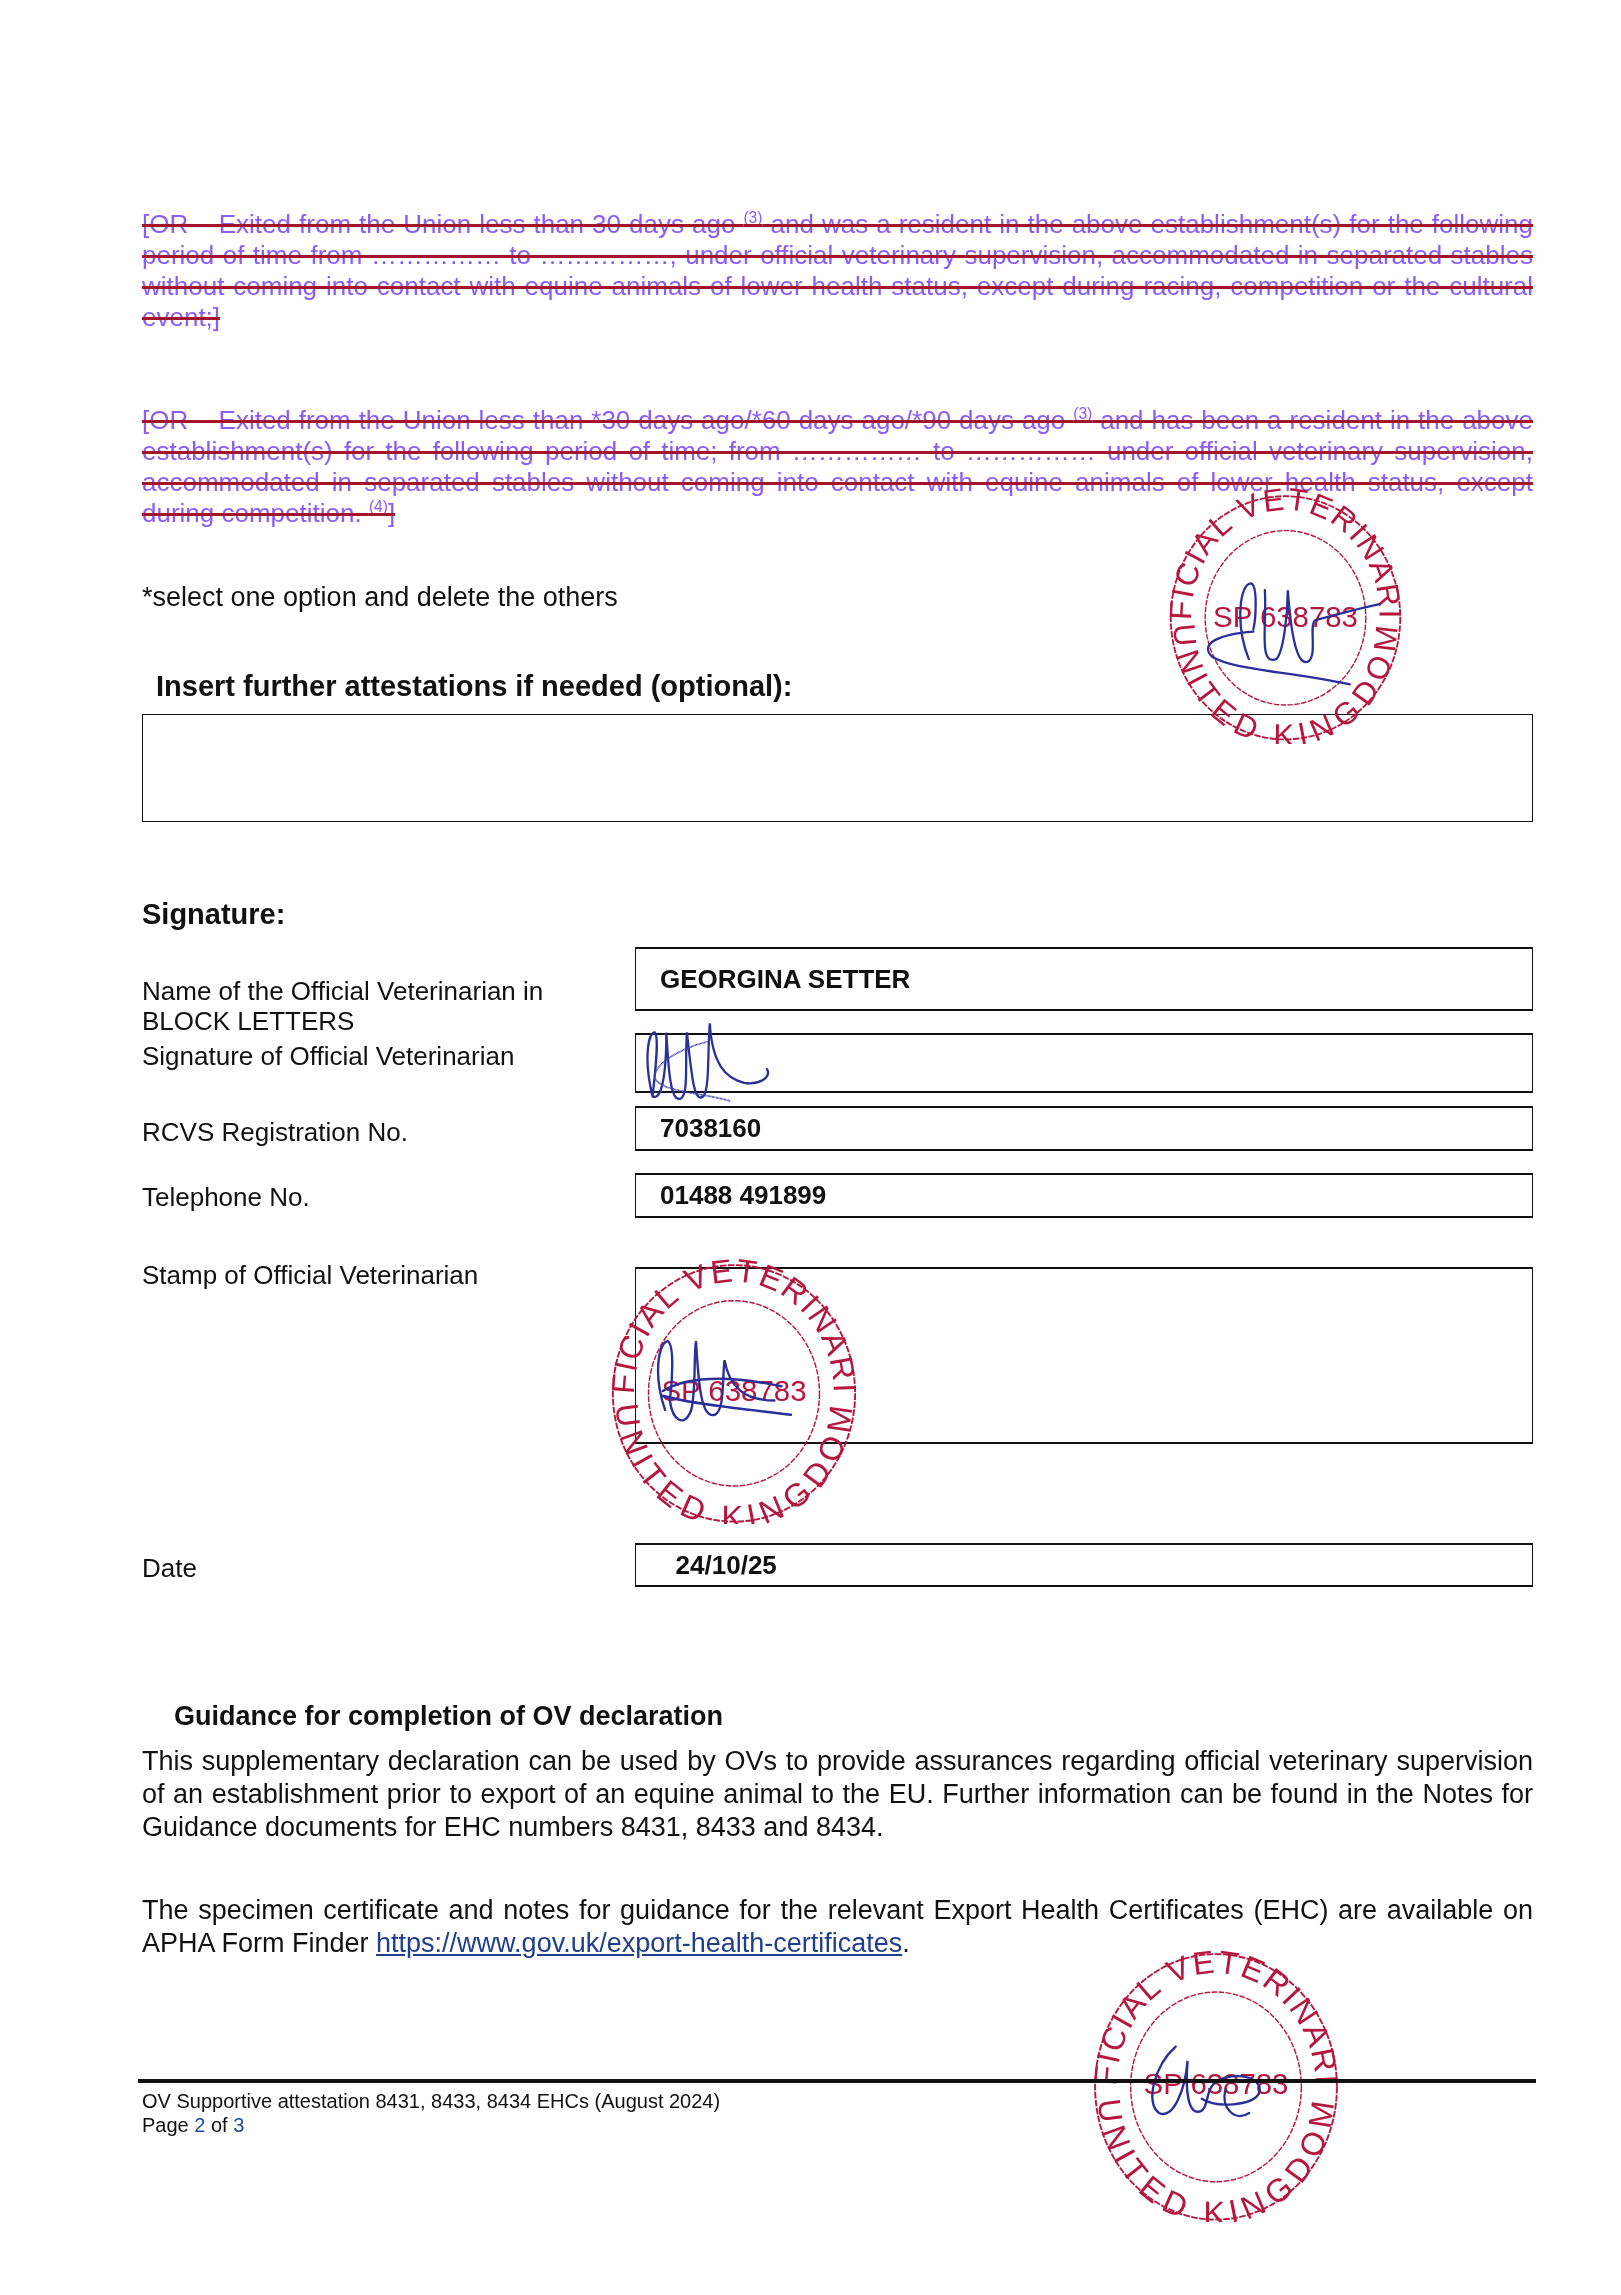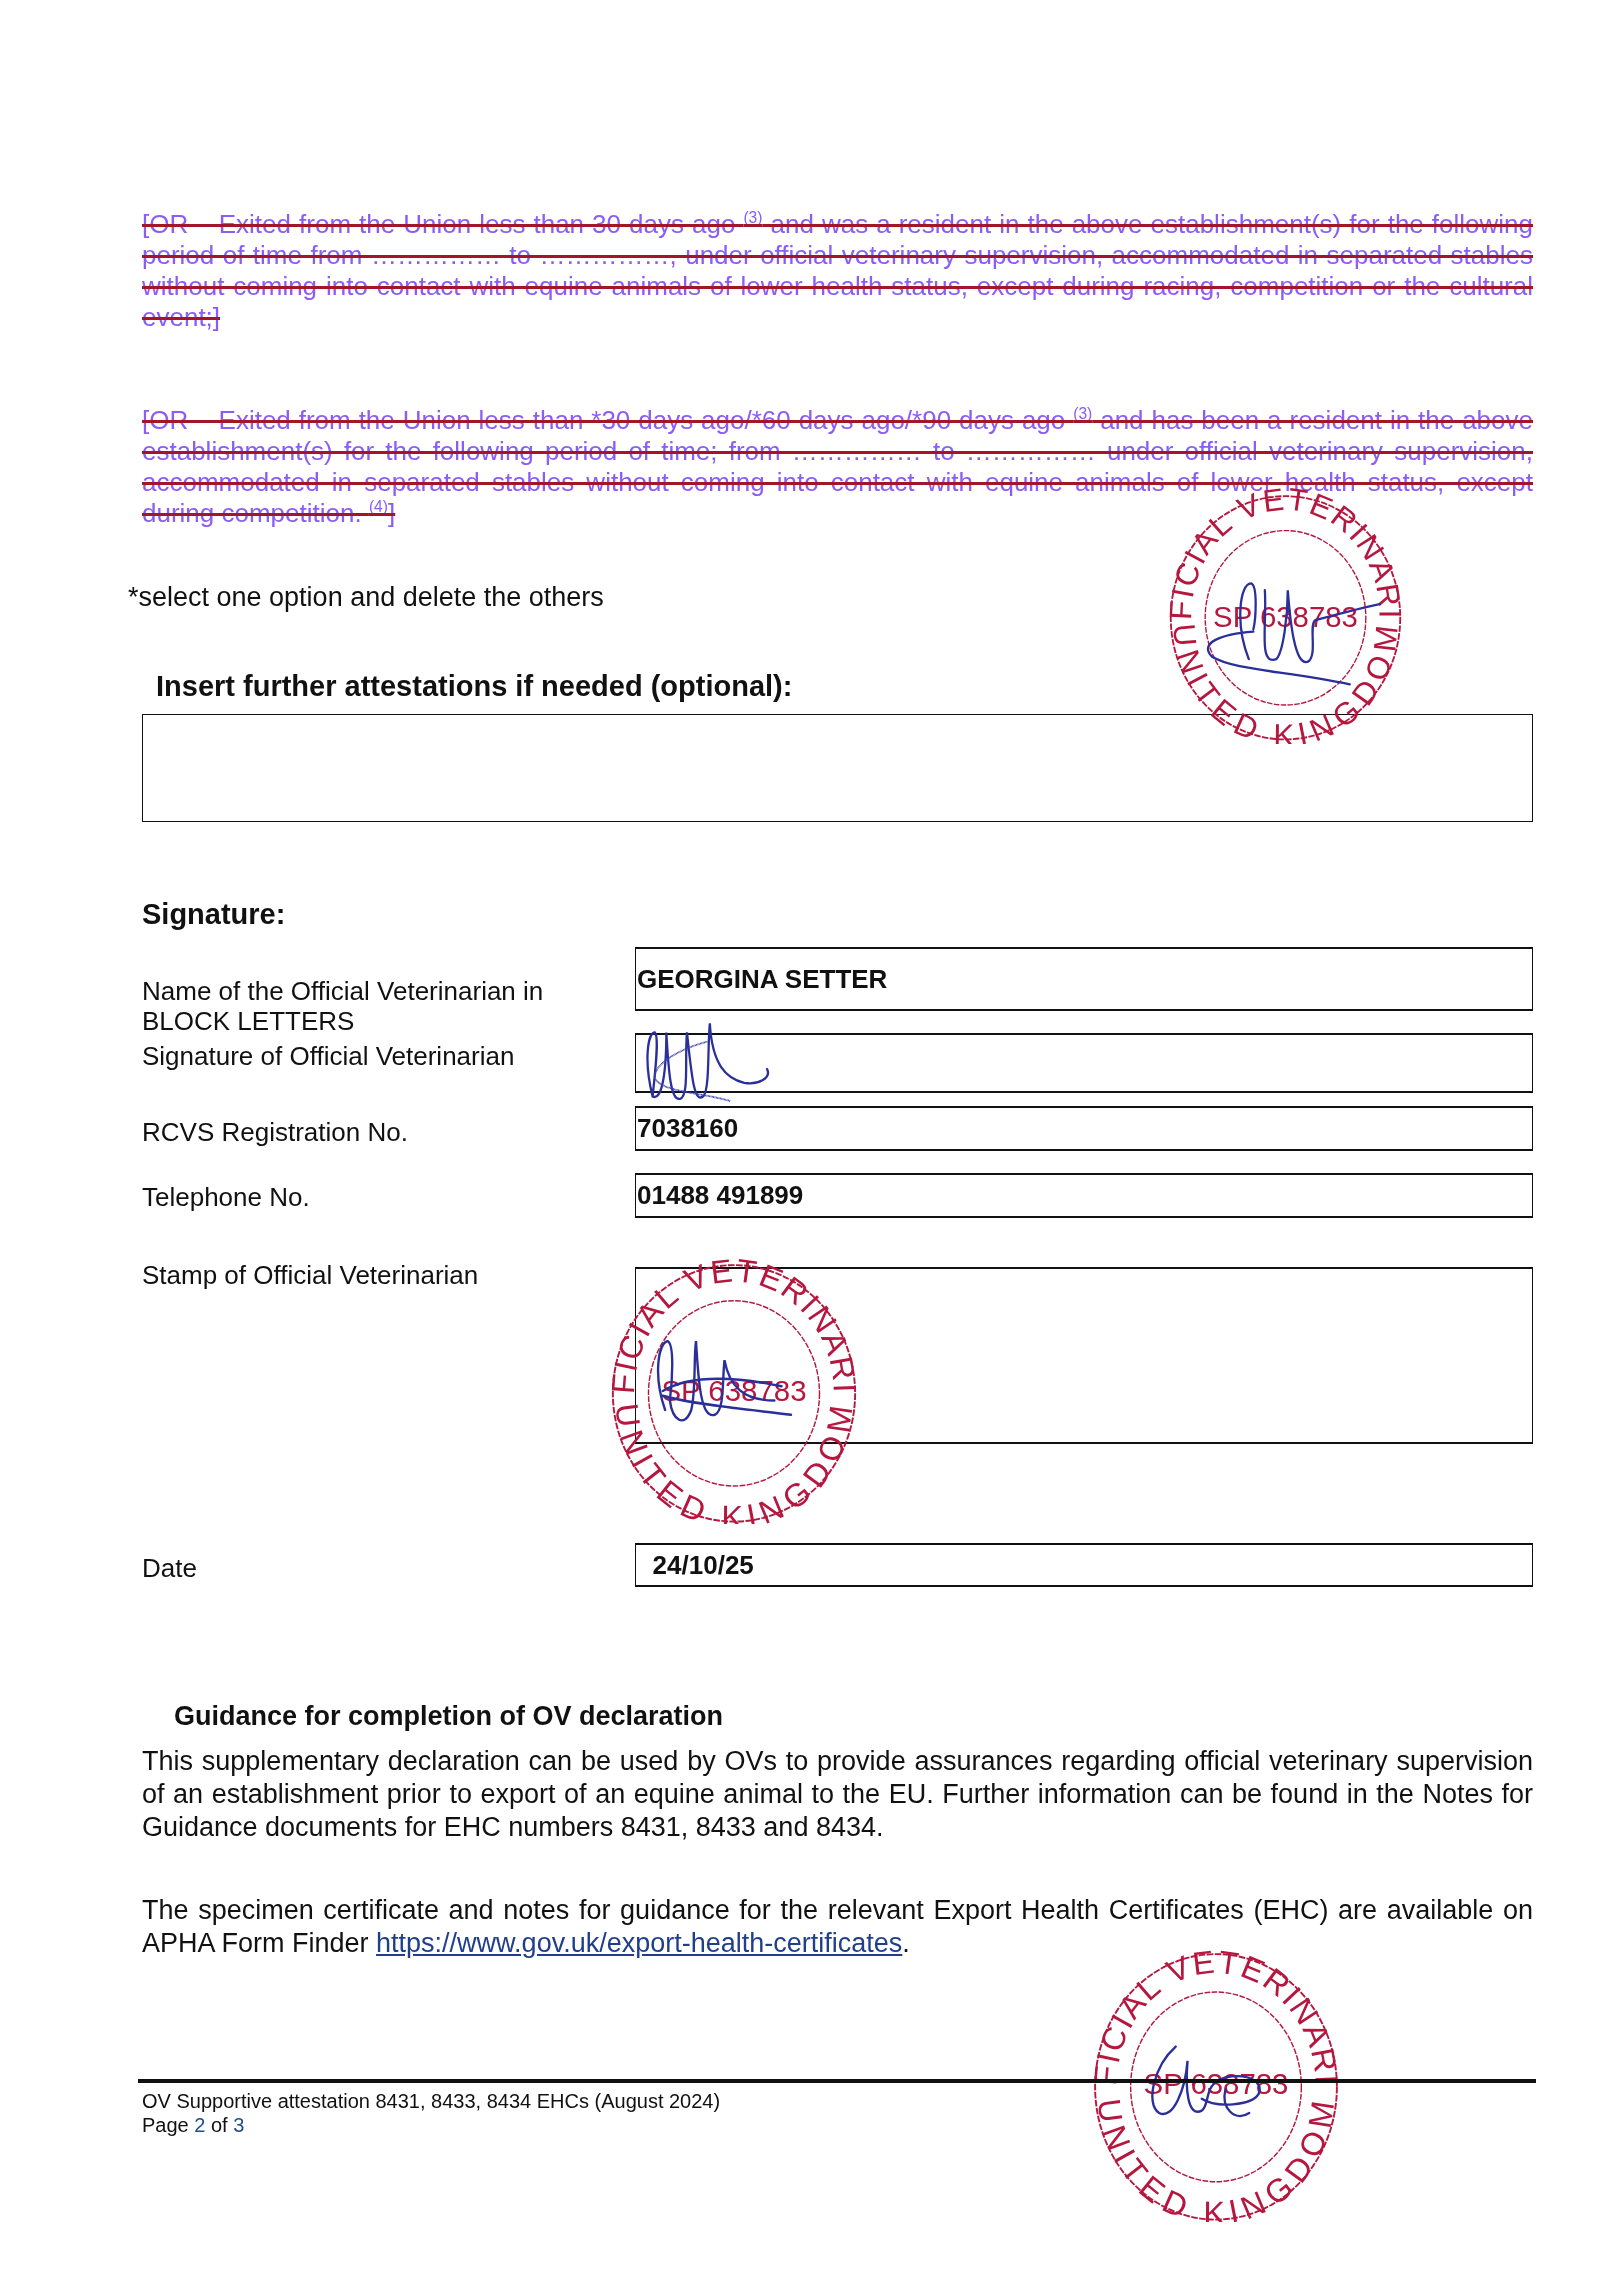--- a/index.html
+++ b/index.html
@@ -4,28 +4,28 @@
 <style>
   html, body { margin: 0; padding: 0; background: #ffffff; }
   body { width: 1622px; height: 2295px; position: relative; overflow: hidden;
          font-family: "Liberation Sans", sans-serif; color: #111111; }
   .abs { position: absolute; }
   .para { position: absolute; left: 142px; width: 1391px; font-size: 26px; line-height: 31px;
           text-align: justify; text-align-last: left; }
   .strike { color: #8b5cf6; text-decoration: line-through; text-decoration-color: #a3152b;
             text-decoration-thickness: 2.8px; }
   .strike sup { font-size: 15.6px; line-height: 0; }
-  .note { left: 128px; top: 582px; font-size: 27px; }
+  .note { left: 142px; top: 582px; font-size: 27px; }
   .heading-box { left: 156px; top: 670px; font-size: 29px; font-weight: bold; }
   .att-box { left: 142px; top: 714px; width: 1391px; height: 108px; border: 1.8px solid #111;
              box-sizing: border-box; border-left-width: 1.4px; border-right-width: 1.4px; }
   .sig-title { left: 142px; top: 898px; font-size: 29px; font-weight: bold; }
   .label { left: 142px; font-size: 26px; line-height: 30px; }
   .field { left: 635px; width: 898px; border: 1.4px solid #111; border-top-width: 2.3px; border-bottom-width: 2.3px;
-           box-sizing: border-box; font-size: 26px; font-weight: bold; padding-left: 1px; display: flex; align-items: center; }
+           box-sizing: border-box; font-size: 26px; font-weight: bold; padding-left: 24px; display: flex; align-items: center; }
   .guid-title { left: 142px; top: 1701px; font-size: 27px; font-weight: bold; margin-left: 32px; }
   .guid-p { position: absolute; left: 142px; width: 1391px; font-size: 27px; line-height: 33px;
             text-align: justify; text-align-last: left; }
   .link { color: #1f3e8c; text-decoration: underline; }
   .footer-rule { left: 138px; top: 2079px; width: 1398px; height: 4.1px; background: #111; }
   .footer { left: 142px; top: 2089px; font-size: 20px; line-height: 24px; }
   .page-num { color: #1f4e8c; }
   .stamp { position: absolute; }
 </style>
 </head>

